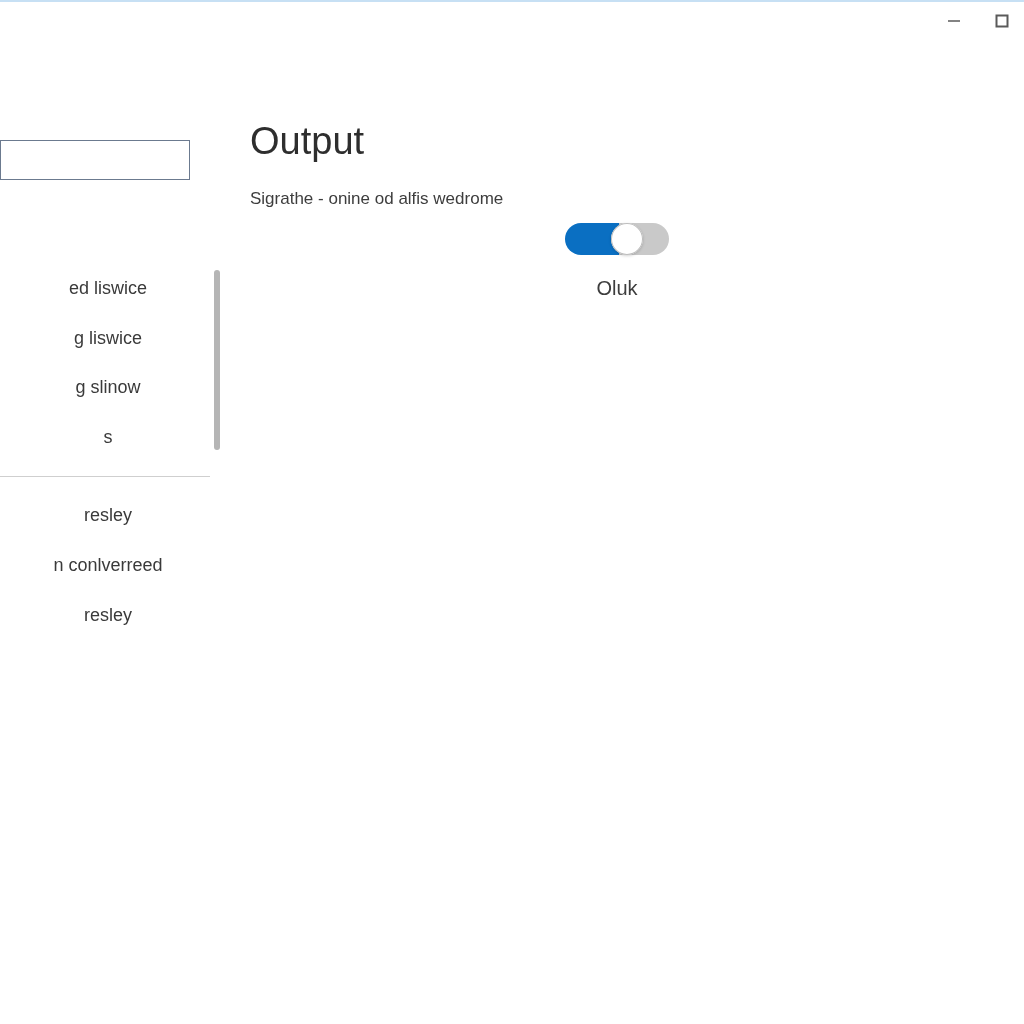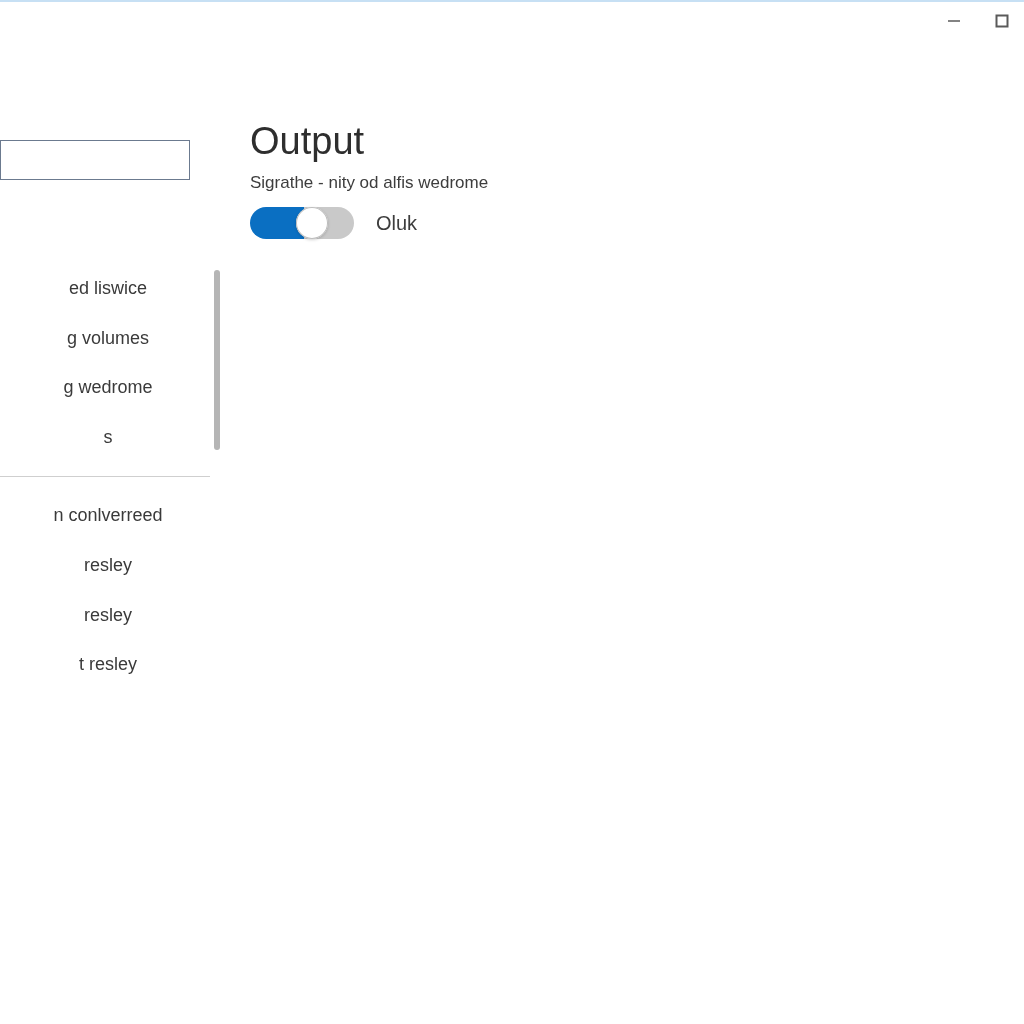--- a/index.html
+++ b/index.html
@@ -92,31 +92,32 @@
       margin: 14px 10px 14px 0;
     }
     .main {
       flex: 1;
       padding: 80px 40px 40px 30px;
     }
     .main h1 {
       font-size: 38px;
       font-weight: 400;
       color: #2e2e2e;
-      margin-bottom: 10px;
+      margin-bottom: 26px;
     }
     .setting-label {
       font-size: 17px;
       color: #3d3d3d;
       margin-bottom: 14px;
     }
     .toggle-row {
       display: flex;
       align-items: center;
       gap: 22px;
+      flex-direction: column;
     }
     .toggle {
       width: 104px;
       height: 32px;
       border-radius: 16px;
       background: linear-gradient(to right, #0a6fc2 0%, #0a6fc2 52%, #c9c9c9 52%, #c9c9c9 100%);
       position: relative;
       cursor: pointer;
     }
     .toggle-knob {
@@ -162,39 +163,38 @@
         </svg>
       </div>
     </div>
 
     <div class="scroll-track"></div>
 
     <ul class="nav-list">
       <li></li>
       <li></li>
       <li>ed liswice</li>
-      <li>g volumes</li>
-      <li>g wedrome</li>
+      <li>g liswice</li>
+      <li>g slinow</li>
       <li>s</li>
     </ul>
 
     <div class="nav-divider"></div>
 
     <ul class="nav-list">
+      <li>resley</li>
       <li>n conlverreed</li>
       <li>resley</li>
-      <li>resley</li>
-      <li>t resley</li>
       <li></li>
     </ul>
   </aside>
 
   <main class="main">
     <h1>Output</h1>
-    <div class="setting-label">Sigrathe - nity od alfis wedrome</div>
+    <div class="setting-label">Sigrathe - onine od alfis wedrome</div>
     <div class="toggle-row">
       <div class="toggle">
         <div class="toggle-knob"></div>
       </div>
       <div class="toggle-status">Oluk</div>
     </div>
   </main>
 
 </div>
 

